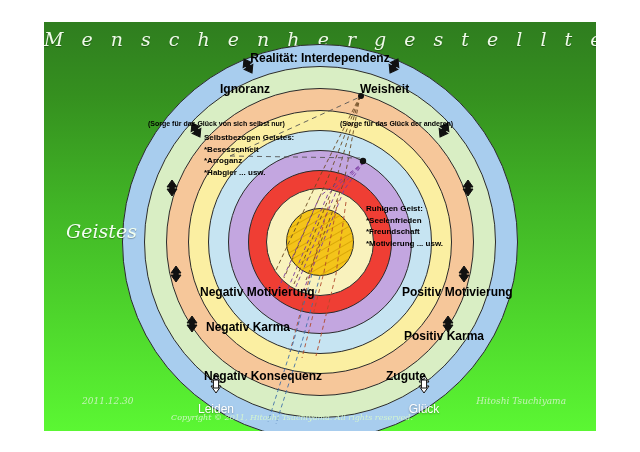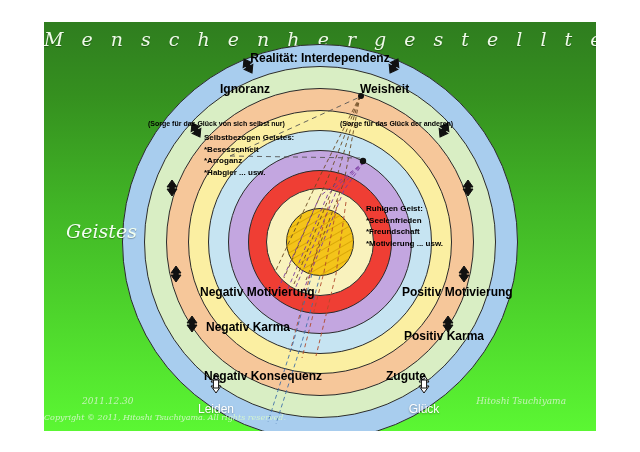--- a/index.html
+++ b/index.html
@@ -52,21 +52,21 @@
     text-shadow:0 1px 2px rgba(0,0,0,.35);white-space:nowrap;
   }
 
   
   .foot{
     position:absolute;font-family:"DejaVu Serif",serif;font-style:italic;
     color:#cdf3c2;font-size:9px;white-space:nowrap;opacity:.92;
   }
   #dateStamp{left:38px;top:374px;}
   #author{right:30px;top:374px;}
-  #copyright{left:0;width:496px;text-align:left;top:391px;font-size:8px;color:#d6f7cd;}
+  #copyright{left:0;width:496px;text-align:center;top:391px;font-size:8px;color:#d6f7cd;}
 </style>
 </head>
 <body>
 
 <div id="stage">
   <div id="frame">
 
     <div id="title">M e n s c h e n   h e r g e s t e l l t e        P r o b l e m e</div>
 
     <div class="ring" style="left:78px;top:22px;width:396px;height:396px;background:#a8cdee;"></div>

